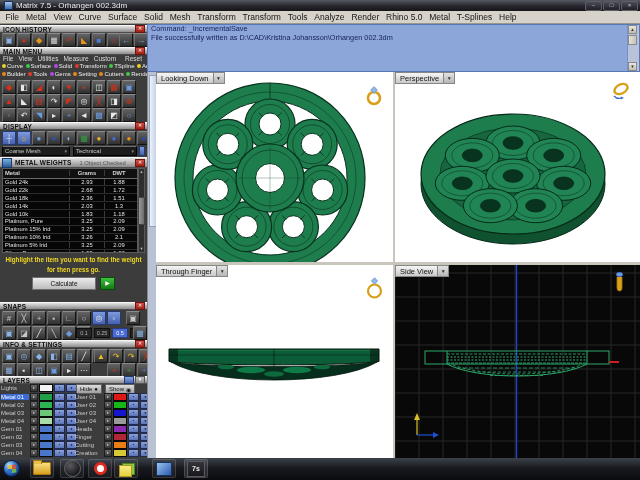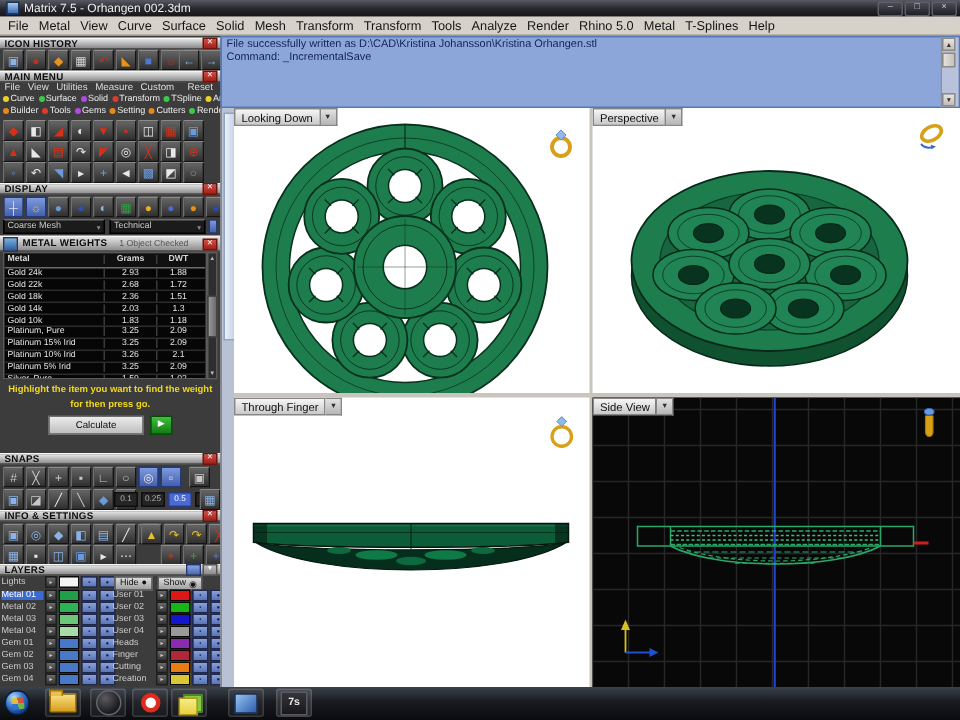--- a/index.html
+++ b/index.html
@@ -584,22 +584,22 @@
           <span class="larr">▸</span>
           <span class="sw" style="background: rgb(216, 200, 56);"></span>
           <span class="lb">▪</span>
           <span class="lb">●</span>
         </div>
       </div>
   </div>
 
   <div id="cmd">
     <div>
-        <div class="cmdline">File successfully written as D:\CAD\Kristina Johansson\Kristina Orhangen.stl</div>
         <div class="cmdline">Command: _IncrementalSave</div>
+        <div class="cmdline">File successfully written as D:\CAD\Kristina Johansson\Orhangen 002.3dm</div>
       </div>
     <div id="cmdsb">
       <div class="ab">▲</div>
       <div class="th"></div>
       <div class="ab" style="position:absolute;bottom:0">▼</div>
     </div>
   </div>
 
   <div id="sidescroll">
     <div class="thumb"></div>

